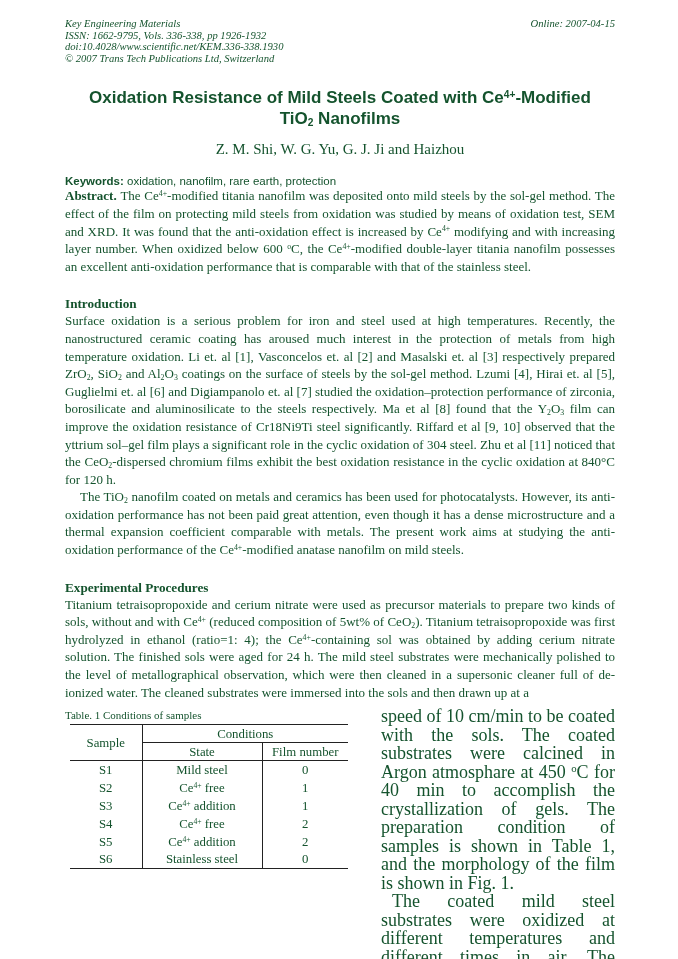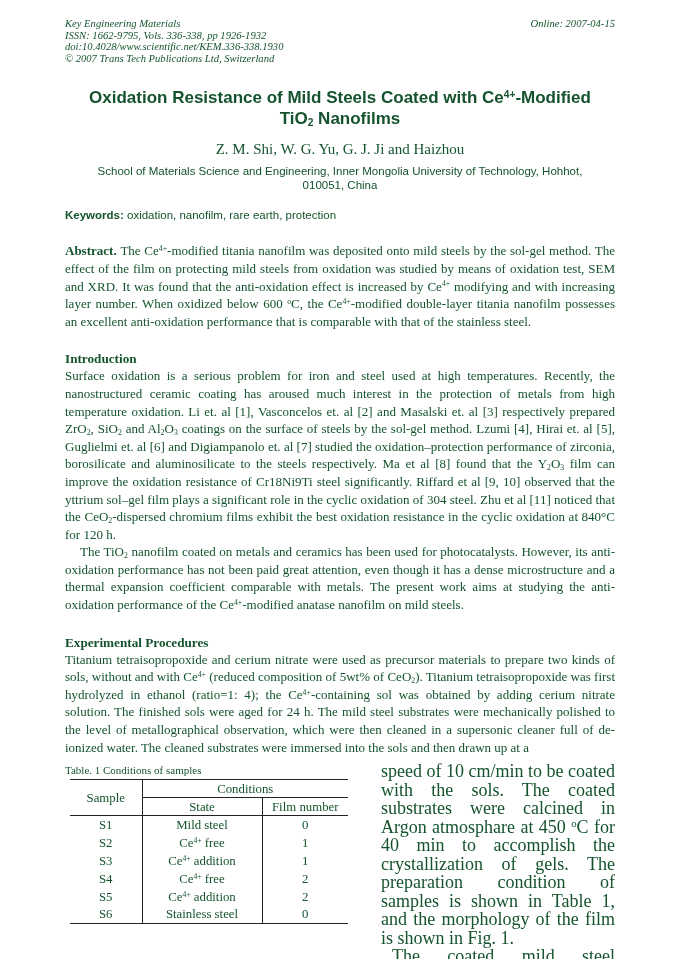--- a/index.html
+++ b/index.html
@@ -50,21 +50,21 @@
     font-size: 11.5px;
   }
   .kw-label { font-weight: bold; }
   
   p.body, .abstract {
     margin: 0;
     font-size: 13px;
     line-height: 17.6px;
     text-align: justify;
   }
-  .abstract { margin-top: 21px; }
+  .abstract { }
   .ab-label { font-weight: bold; }
   .sect-heading {
     margin-top: 21px;
     font-weight: bold;
     font-size: 13.2px;
   }
   .after-heading { margin-top: 3px; }
   p.indent { text-indent: 15px; }
   sup { font-size: 0.6em; line-height: 0; vertical-align: baseline; position: relative; top: -0.55em; }
   sub { font-size: 0.6em; line-height: 0; vertical-align: baseline; position: relative; top: 0.2em; }
@@ -108,21 +108,20 @@
       <div>doi:10.4028/www.scientific.net/KEM.336-338.1930</div>
       <div>© 2007 Trans Tech Publications Ltd, Switzerland</div>
     </div>
     <div class="hdr-right">Online: 2007-04-15</div>
   </div>
 
   <div class="title">Oxidation Resistance of Mild Steels Coated with Ce<sup>4+</sup>-Modified TiO<sub>2</sub> Nanofilms</div>
 
   <div class="authors">Z. M. Shi, W. G. Yu, G. J. Ji and Haizhou</div>
 
-  <div class="affil">School of Materials Science and Engineering, Inner Mongolia University of Technology, Hohhot, 010051, China</div>
 
   <div class="keywords">
     <span class="kw-label">Keywords:</span><span> oxidation, nanofilm, rare earth, protection</span>
   </div>
 
   <p class="abstract">
     <span class="ab-label">Abstract. </span><span>The Ce<sup>4+</sup>-modified titania nanofilm was deposited onto mild steels by the sol-gel method. The effect of the film on protecting mild steels from oxidation was studied by means of oxidation test, SEM and XRD. It was found that the anti-oxidation effect is increased by Ce<sup>4+</sup> modifying and with increasing layer number. When oxidized below 600 <sup>o</sup>C, the Ce<sup>4+</sup>-modified double-layer titania nanofilm possesses an excellent anti-oxidation performance that is comparable with that of the stainless steel.</span>
   </p>
 
   <div class="sect-heading">Introduction</div>

